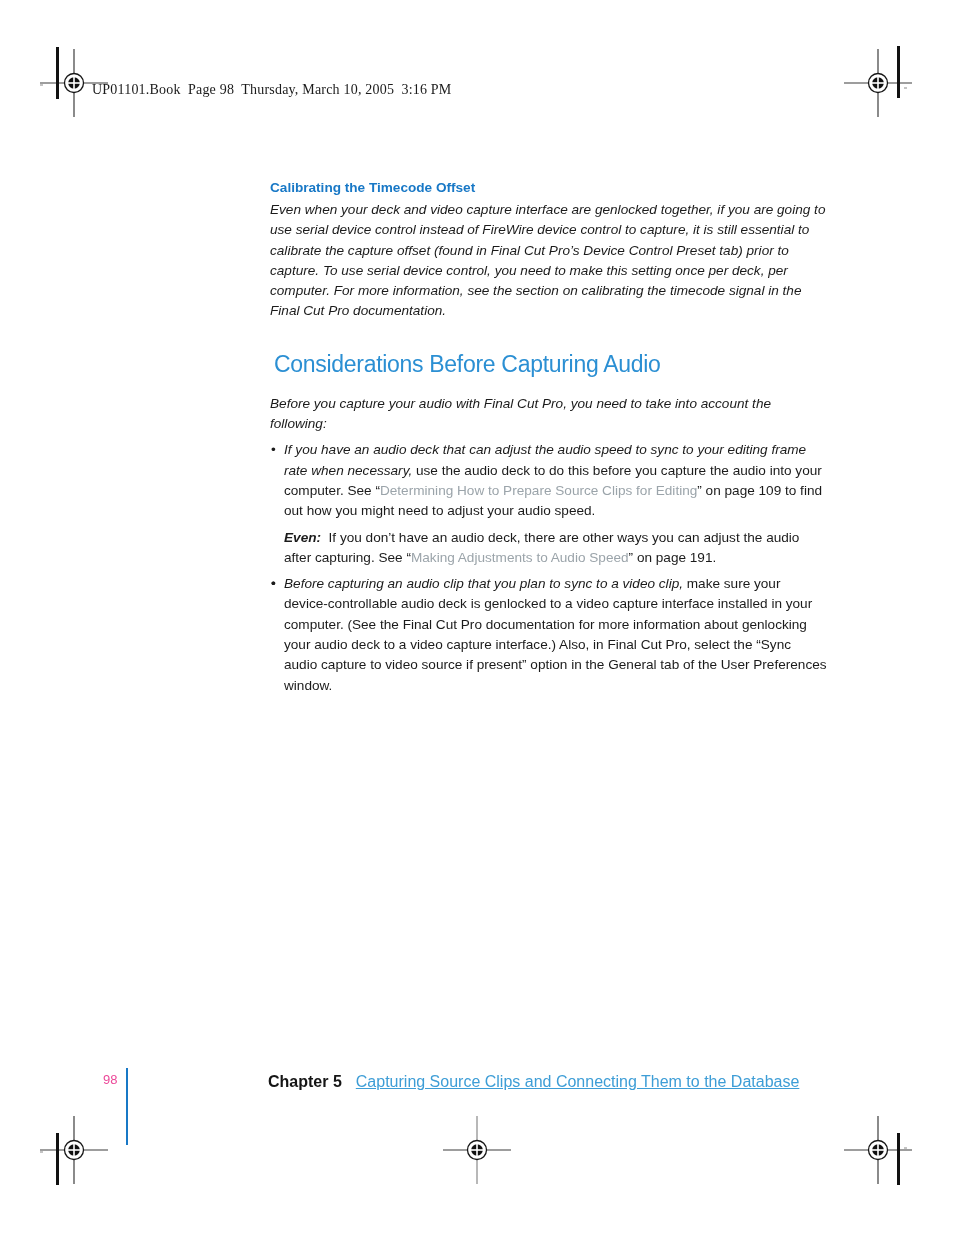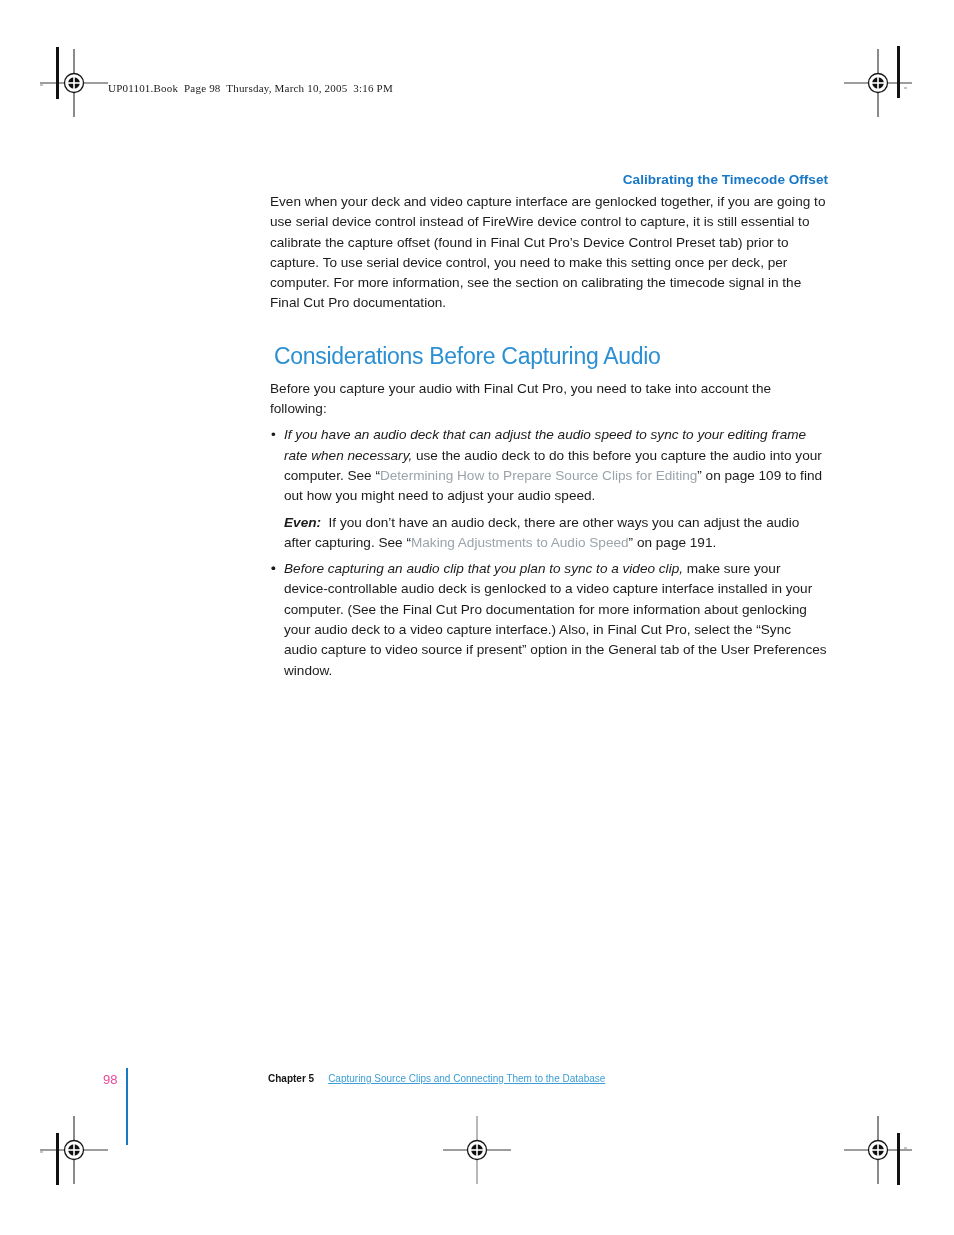--- a/index.html
+++ b/index.html
@@ -4,47 +4,47 @@
 <style>
   html,body{margin:0;padding:0;}
   body{
     width:954px;height:1235px;position:relative;background:#ffffff;overflow:hidden;
     font-family:"Liberation Sans", sans-serif;
     --heading_blue:#1878C6; --h1_blue:#2B8FD3; --link_gray:#9BA4AA;
     --footer_link_blue:#3D9DD6; --body_text:#1B1B1B; --slug_text:#1b1b1b;
   }
   .abs{position:absolute;}
   
-  .slug{left:108px;top:82px;font-family:"Liberation Serif","DejaVu Serif",serif;
-        font-size:11px;color:var(--slug_text);white-space:pre;letter-spacing:.2px;}
+  .slug{left:92px;top:82px;font-family:"Liberation Serif","DejaVu Serif",serif;
+        font-size:14px;color:var(--slug_text);white-space:pre;letter-spacing:.2px;}
   
   .crop-bar{width:2.5px;height:52px;background:#111;}
   .tick{width:3px;height:2px;background:#c4c4c4;}
   .reg{width:76px;height:76px;}
   
   .content{left:270px;top:162px;width:558px;color:var(--body_text);
            font-size:13.6px;line-height:20.3px;}
   .h3{font-size:13.6px;font-weight:bold;color:var(--heading_blue);
-      line-height:20px;margin:8px 0 2px 0;text-align:right;}
-  .para{margin:0;white-space:pre-wrap;}
+      line-height:20px;margin:16px 0 2px 0;}
+  .para{margin:0;white-space:pre-wrap;font-style:italic;}
   .h1{font-size:23px;font-weight:400;color:var(--h1_blue);letter-spacing:-0.3px;
       line-height:27px;margin:29px 0 0 4px;}
-  .intro{margin-top:9px;}
+  .intro{margin-top:16px;}
   .list{margin-top:3px;}
   .list-item{position:relative;padding-left:14px;margin-top:6px;}
   .bullet-marker{position:absolute;left:1px;top:0;}
   .rich{white-space:pre-wrap;}
   .seg-r{font-style:normal;}
   .seg-i{font-style:italic;}
   .seg-bi{font-style:italic;font-weight:bold;}
   .seg-link{color:var(--link_gray);cursor:pointer;}
   
   .footer-pagenum{left:103px;top:1072px;font-size:13px;font-weight:400;color:#ec4899;}
   .footer-rule{left:126px;top:1068px;width:2px;height:77px;background:var(--heading_blue);}
-  .footer-chapter{left:268px;top:1073px;font-size:10px;display:flex;gap:14px;align-items:baseline;}
+  .footer-chapter{left:268px;top:1073px;font-size:16px;display:flex;gap:14px;align-items:baseline;}
   .footer-chapter .label{font-weight:bold;color:#151515;}
   .footer-chapter .title{color:var(--footer_link_blue);cursor:pointer;text-decoration:underline;}
 </style>
 </head>
 <body style="--heading_blue: #1878C6; --h1_blue: #2B8FD3; --link_gray: #9BA4AA; --footer_link_blue: #3D9DD6; --body_text: #1B1B1B;">
 
 <svg class="abs reg" style="left:36px;top:45px" viewBox="0 0 76 76">
   <line x1="4" y1="38" x2="72" y2="38" stroke="#3d3d3d" stroke-width="1.2"></line>
   <line x1="38" y1="4" x2="38" y2="72" stroke="#3d3d3d" stroke-width="1.2"></line>
   <circle cx="38" cy="38" r="9.5" fill="#ffffff" stroke="#161616" stroke-width="1.3"></circle>

